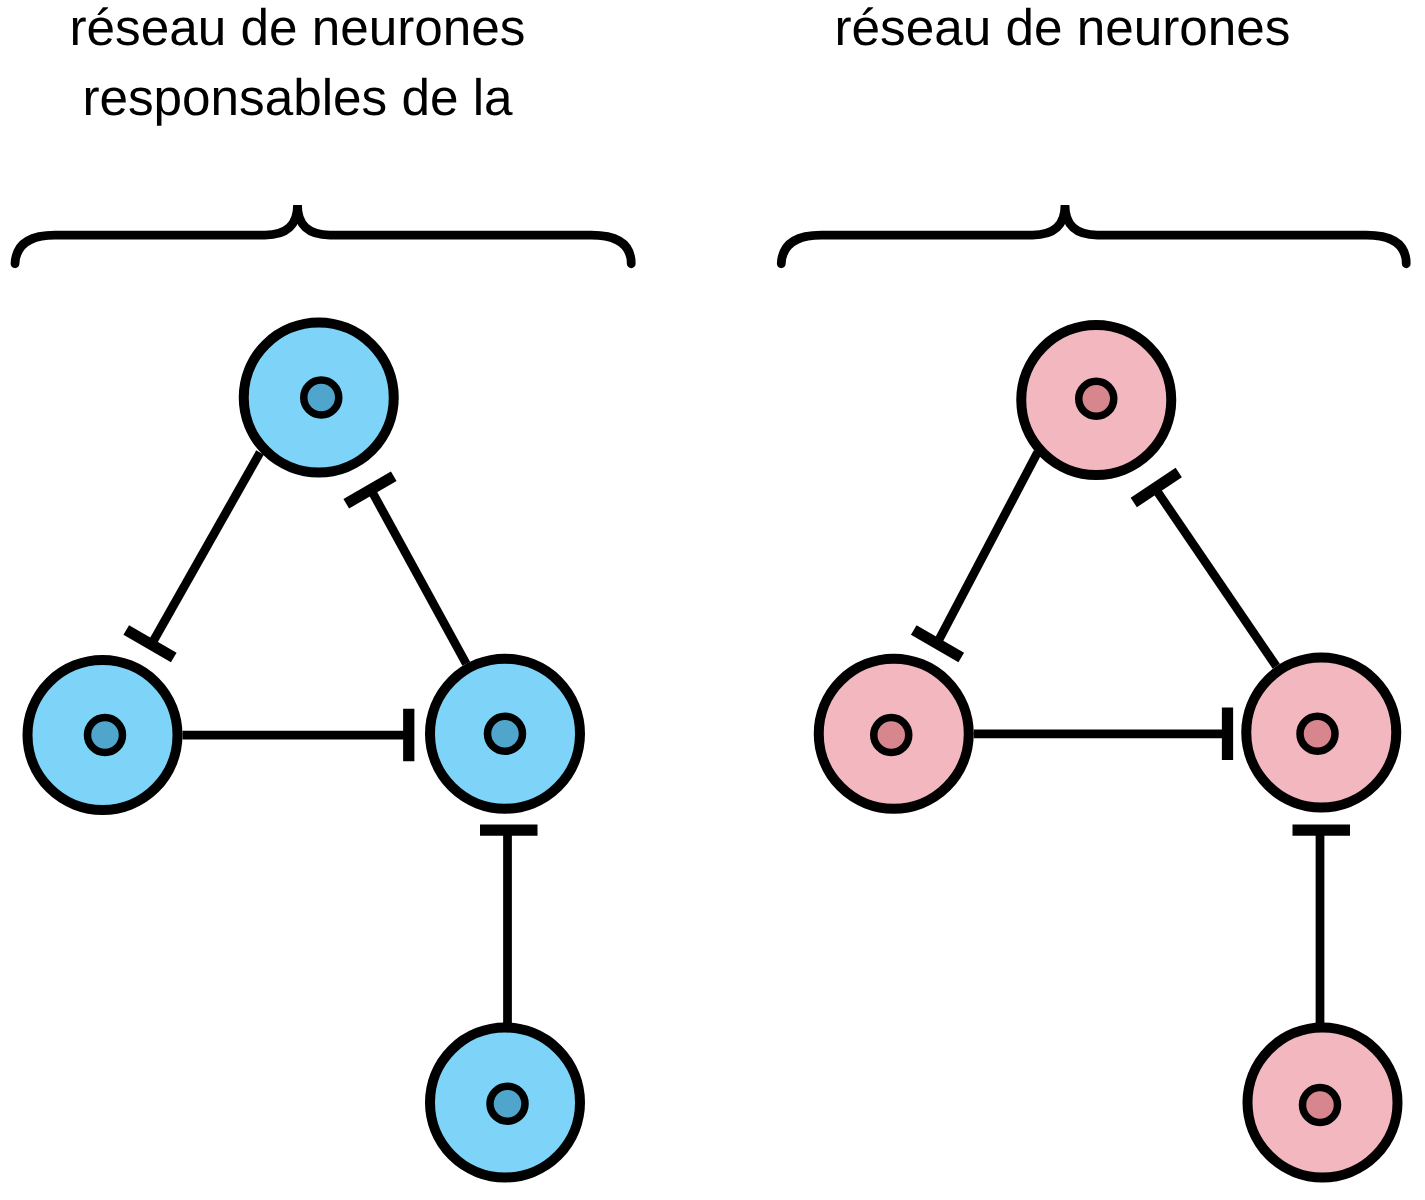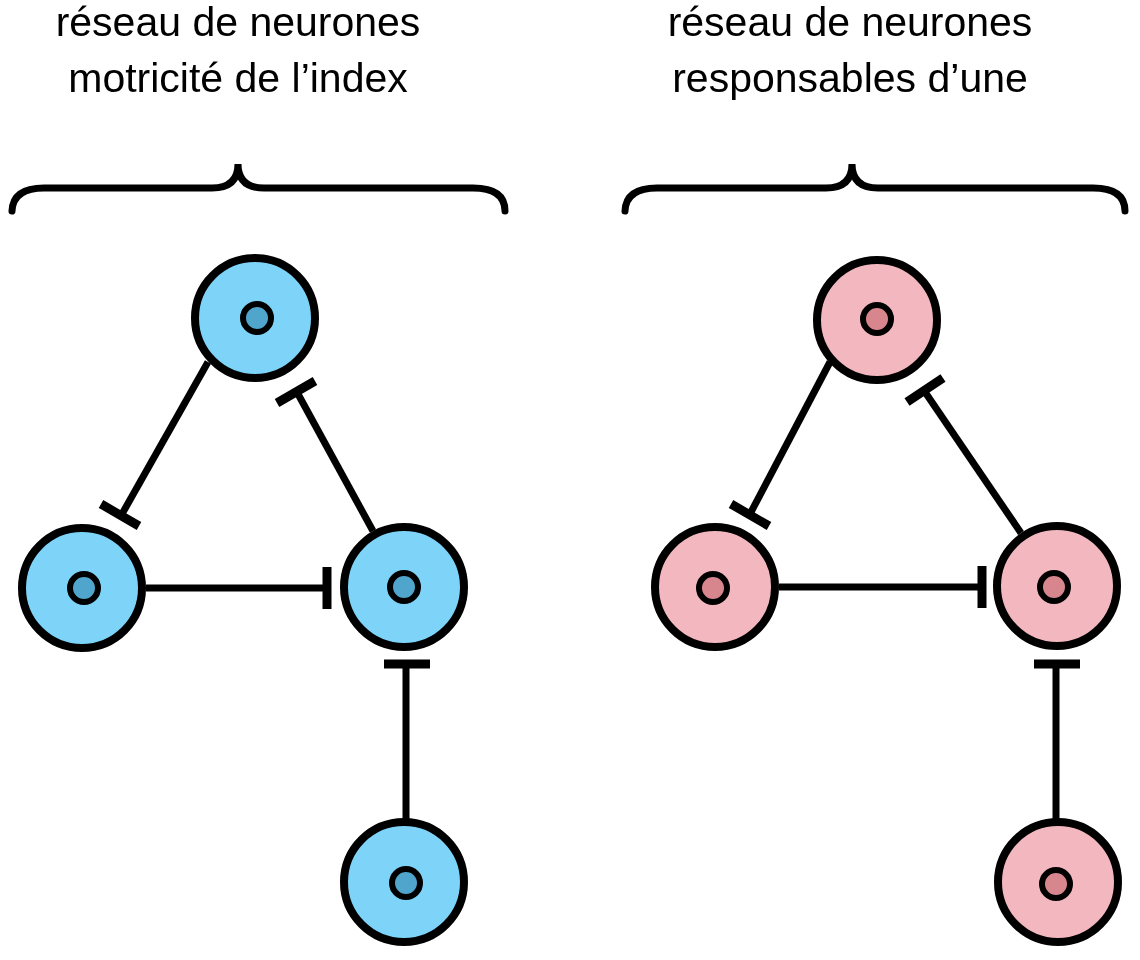--- a/index.html
+++ b/index.html
@@ -21,26 +21,25 @@
   }
   .network-title.left  { left: 0px;   width: 476px; }
   .network-title.right { left: 612px; width: 476px; }
   svg.diagram { position: absolute; left: 0; top: 0; }
 </style>
 </head>
 <body>
 
 <div class="network-title left">
   <div>réseau de neurones</div>
-  <div>motricité de l’index</div>
+  <div>responsables de la</div>
 </div>
 
 <div class="network-title right">
   <div>réseau de neurones</div>
-  <div>responsables d’une</div>
 </div>
 
 <svg class="diagram" width="1140" height="960" viewBox="0 0 1140 960">
 
   <g fill="none" stroke-width="7" stroke-linecap="round" stroke="#000000">
     <path d="M 12 211 Q 13 188 44 188 L 212 188 Q 238 188 238 164 Q 238 188 264 188 L 473 188 Q 505 188 505 211"></path>
     <path d="M 625 211 Q 626 188 657 188 L 826 188 Q 852 188 852 164 Q 852 188 878 188 L 1093 188 Q 1125 188 1125 211"></path>
   </g>
 
   <g stroke="#000000">

